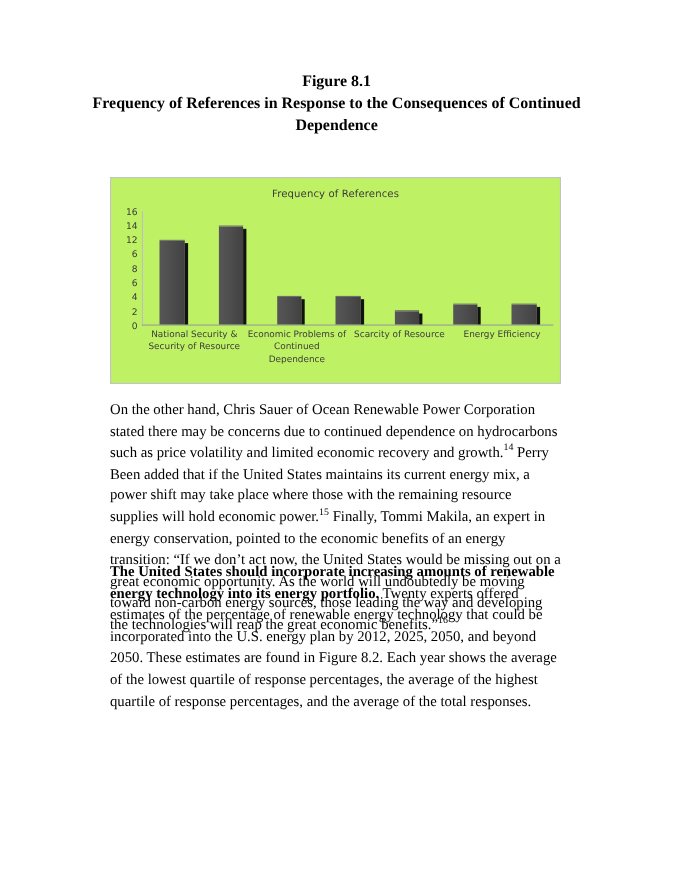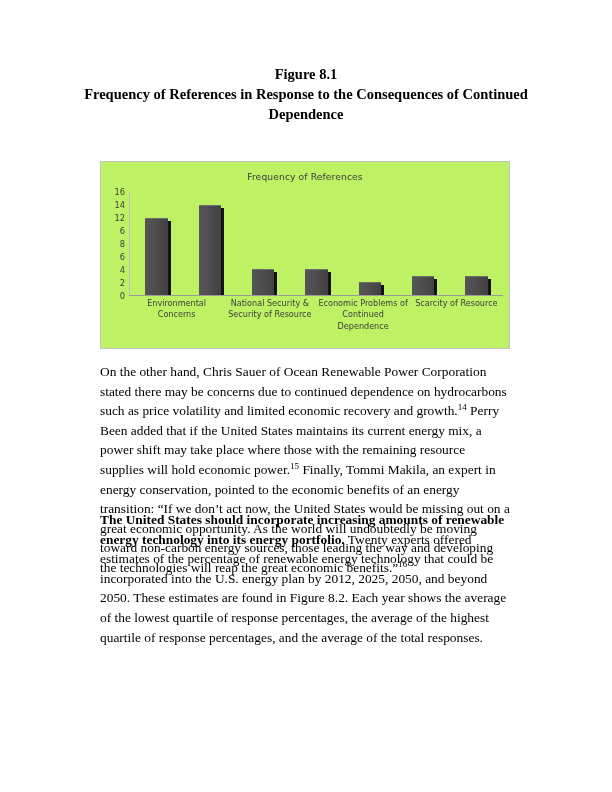--- a/index.html
+++ b/index.html
@@ -258,24 +258,24 @@
             <div class="bar-wrap" style="height: 18.75%;">
               <div class="bar" title="Health Risks: 3" style="height: 100%;">
                 <div class="bar-shadow" style="height: calc(100% - 2px);"></div>
               </div>
             </div>
           </div>
         </div>
     </div>
 
     <div class="cat-labels" id="cat-labels">
-        <div class="cat">Environmental Concerns</div>
         <div class="cat">National Security &amp; Security of Resource</div>
         <div class="cat">Economic Problems of Continued Dependence</div>
         <div class="cat">Scarcity of Resource</div>
+        <div class="cat">Energy Efficiency</div>
       </div>
   </div>
 
   <div class="body-text" id="para-1"><span>On the other hand, Chris Sauer of Ocean Renewable Power Corporation stated there may be concerns due to continued dependence on hydrocarbons such as price volatility and limited economic recovery and growth.</span><sup>14</sup><span>  Perry Been added that if the United States maintains its current energy mix, a power shift may take place where those with the remaining resource supplies will hold economic power.</span><sup>15</sup><span>  Finally, Tommi Makila, an expert in energy conservation, pointed to the economic benefits of an energy transition: “If we don’t act now, the United States would be missing out on a great economic opportunity.  As the world will undoubtedly be moving toward non-carbon energy sources, those leading the way and developing the technologies will reap the great economic benefits.”</span><sup>16</sup></div>
   <div class="body-text" id="para-2"><span class="lead-bold">The United States should incorporate increasing amounts of renewable energy technology into its energy portfolio.</span><span>  Twenty experts offered estimates of the percentage of renewable energy technology that could be incorporated into the U.S. energy plan by 2012, 2025, 2050, and beyond 2050.  These estimates are found in Figure 8.2.  Each year shows the average of the lowest quartile of response percentages, the average of the highest quartile of response percentages, and the average of the total responses.</span></div>
 
 
 </div>
 
 </body></html>

